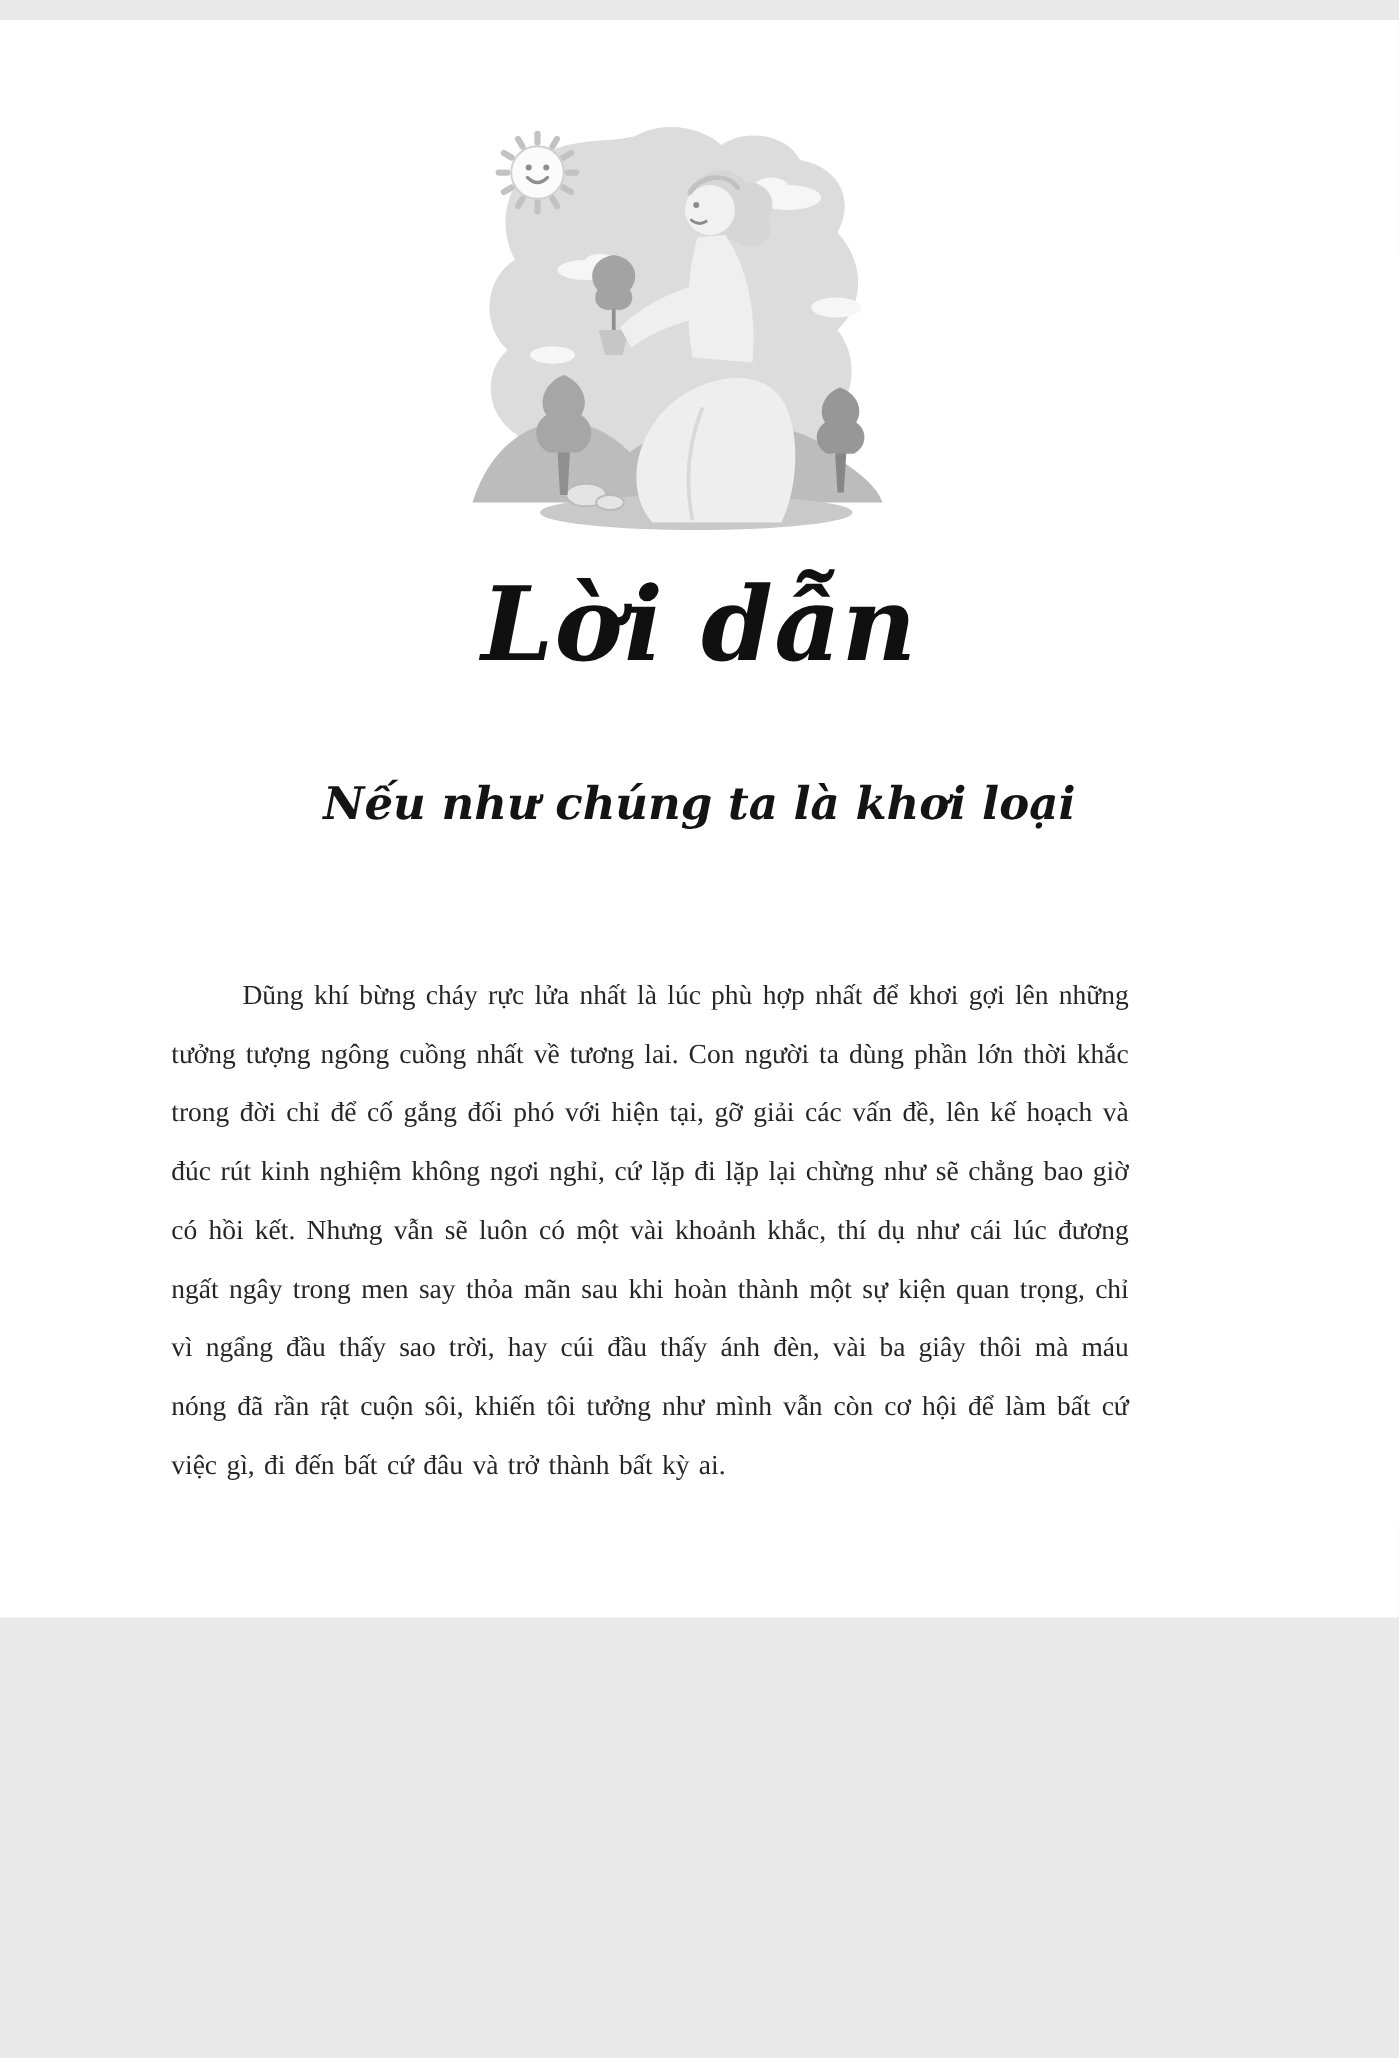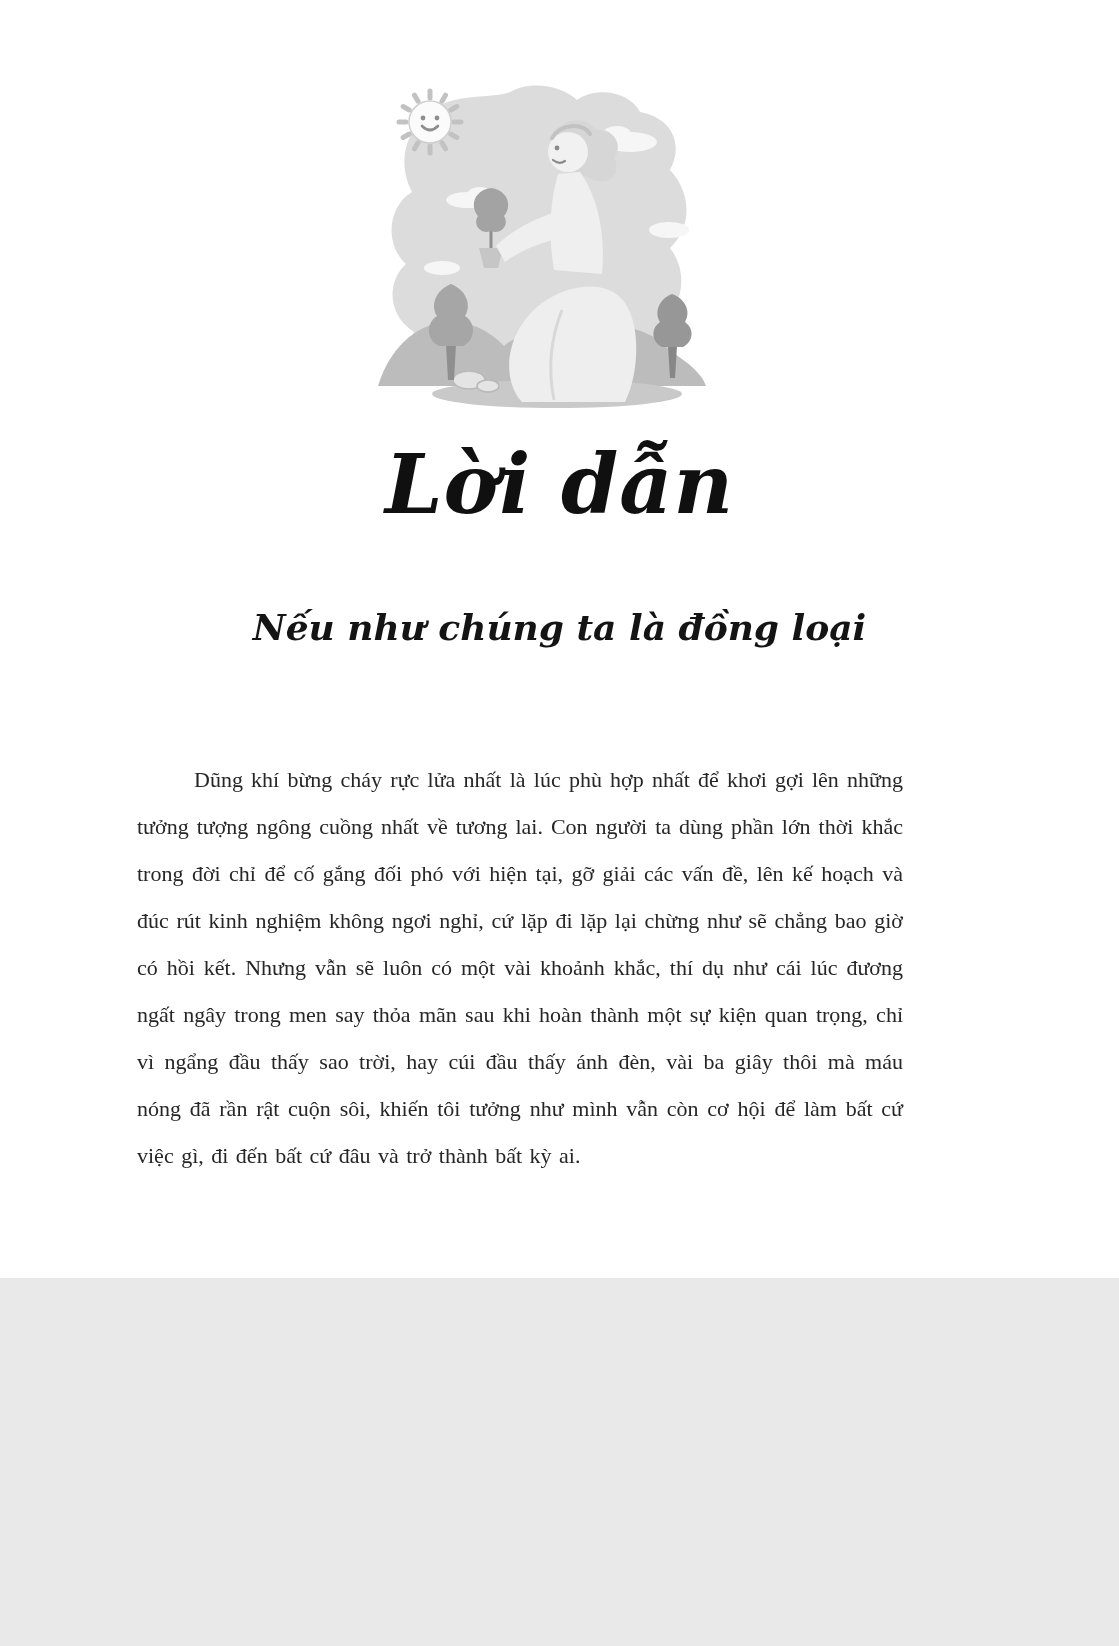--- a/index.html
+++ b/index.html
@@ -1,20 +1,20 @@
 <!DOCTYPE html>
 <html><head>
 <meta charset="utf-8">
 <style>
   html, body { margin: 0; padding: 0; background: #e9e9e9; }
   .page {
     position: relative;
     width: 1119px;
     height: 1278px;
-    margin: 0 auto;
+    margin: 16px auto;
     background: #ffffff;
     font-family: "Liberation Serif", serif;
     color: #1f1f1f;
     overflow: hidden;
   }
   .illustration {
     position: absolute;
     top: 78px;
     left: 372px;
     width: 340px;
@@ -148,19 +148,19 @@
         <circle cx="185" cy="70" r="2.4" fill="#8a8a8a"></circle>
         <path d="M181,82 Q187,87 193,83" stroke="#8a8a8a" stroke-width="2.2" fill="none" stroke-linecap="round"></path>
 
         <path d="M180,60 C188,46 210,44 218,56" stroke="#c2c2c2" stroke-width="4" fill="none" stroke-linecap="round"></path>
       </g>
     </svg>
   </div>
 
   <div class="chapter-title">Lời dẫn</div>
 
-  <div class="chapter-subtitle">Nếu như chúng ta là đồng loại</div>
+  <div class="chapter-subtitle">Nếu như chúng ta là khơi loại</div>
 
   <p class="body-text">Dũng khí bừng cháy rực lửa nhất là lúc phù hợp nhất để khơi gợi lên những tưởng tượng ngông cuồng nhất về tương lai. Con người ta dùng phần lớn thời khắc trong đời chỉ để cố gắng đối phó với hiện tại, gỡ giải các vấn đề, lên kế hoạch và đúc rút kinh nghiệm không ngơi nghỉ, cứ lặp đi lặp lại chừng như sẽ chẳng bao giờ có hồi kết. Nhưng vẫn sẽ luôn có một vài khoảnh khắc, thí dụ như cái lúc đương ngất ngây trong men say thỏa mãn sau khi hoàn thành một sự kiện quan trọng, chỉ vì ngẩng đầu thấy sao trời, hay cúi đầu thấy ánh đèn, vài ba giây thôi mà máu nóng đã rần rật cuộn sôi, khiến tôi tưởng như mình vẫn còn cơ hội để làm bất cứ việc gì, đi đến bất cứ đâu và trở thành bất kỳ ai.</p>
 
   <div class="page-number">7</div>
 
 </div>
 
 </body></html>

